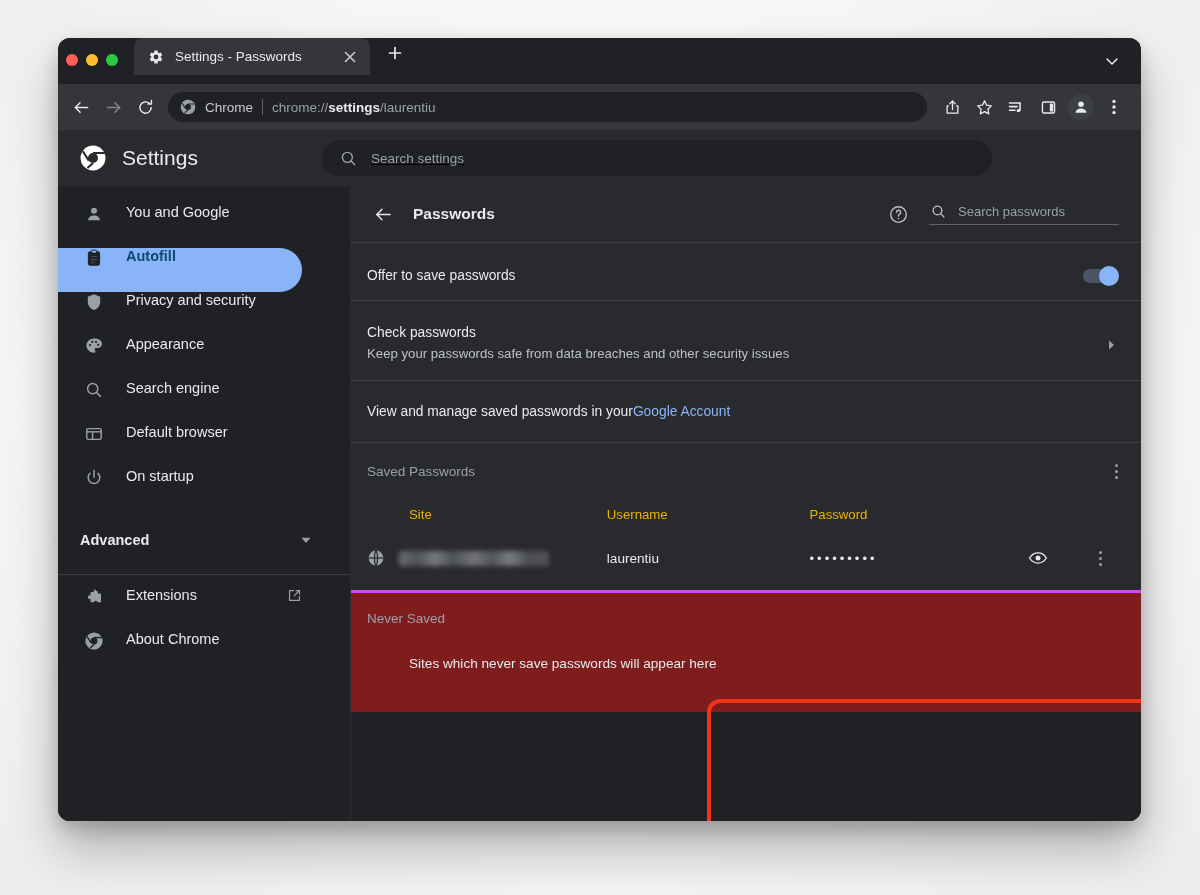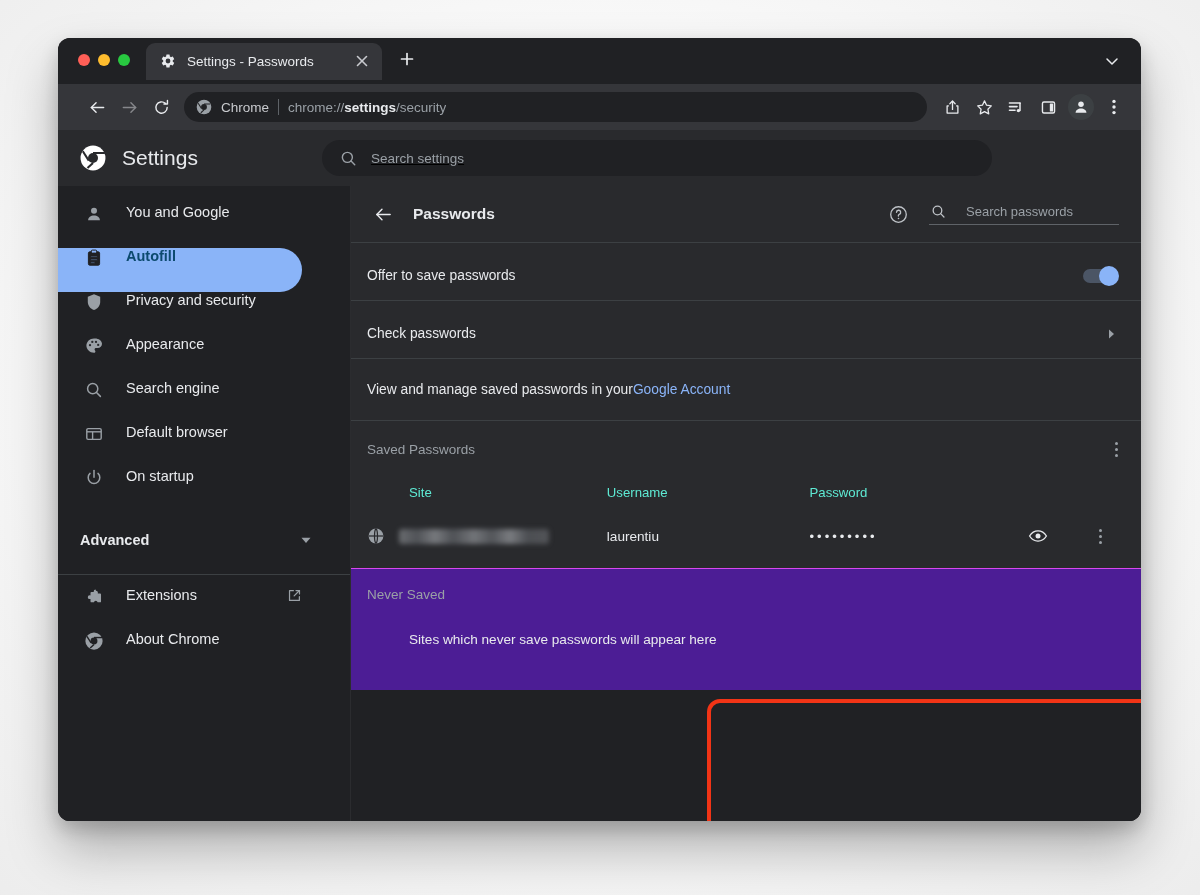--- a/index.html
+++ b/index.html
@@ -28,22 +28,22 @@
     border-radius: 12px;
     overflow: hidden;
     box-shadow: 0 28px 52px rgba(0,0,0,0.28), 0 8px 18px rgba(0,0,0,0.18);
   }
 
   
   #tab-strip {
     height: 46px;
     background: #202124;
     display: flex;
-    align-items: center;
-    padding-left: 20px;
+    align-items: flex-start;
+    padding-left: 8px;
     position: relative;
   }
 
   .traffic-lights {
     display: flex;
     align-items: center;
     gap: 8px;
     height: 46px;
     padding-bottom: 2px;
     margin-right: 16px;
@@ -87,21 +87,21 @@
     width: 26px; height: 26px;
     display: flex; align-items: center; justify-content: center;
   }
 
   
   #toolbar {
     height: 46px;
     background: #35363a;
     display: flex;
     align-items: center;
-    padding: 0 12px 0 24px;
+    padding: 0 12px 0 8px;
     gap: 2px;
   }
   .tb-btn {
     width: 30px; height: 30px;
     display: flex; align-items: center; justify-content: center;
     border-radius: 50%;
     flex: none;
   }
   .tb-btn.dim svg { opacity: 0.45; }
 
@@ -261,21 +261,21 @@
     color: #e8eaed;
     font-size: 15.5px;
     font-weight: 600;
     margin-left: 12px;
     flex: 1;
   }
   #page-head .help-ico { width: 30px; height: 30px; display: flex; align-items: center; justify-content: center; flex: none; }
   #pw-search {
     display: flex;
     align-items: flex-end;
-    gap: 20px;
+    gap: 12px;
     border-bottom: 1px solid #5f6368;
     width: 190px;
     padding: 0 2px 5px 2px;
     margin-left: 16px;
     flex: none;
   }
   #pw-search .pws-ph { color: #9aa0a6; font-size: 13px; }
 
   .row {
     background: #292a2d;
@@ -350,21 +350,21 @@
     flex: none;
   }
   .kebab i { width: 3px; height: 3px; border-radius: 50%; background: #9aa0a6; display: block; }
 
   table.pw-table {
     width: 100%;
     border-collapse: collapse;
   }
   table.pw-table th {
     text-align: left;
-    color: #5eead4;
+    color: #eab308;
     font-size: 13.2px;
     font-weight: 400;
     padding: 8px 0 16px 0;
   }
   table.pw-table td {
     padding: 6px 0 18px 0;
     vertical-align: middle;
   }
   .col-site { width: 220px; padding-left: 42px !important; }
   .col-user { width: 186px; }
@@ -384,22 +384,22 @@
         rgba(172,175,180,0.6) 24%, rgba(116,120,126,0.5) 36%,
         rgba(168,171,176,0.58) 50%, rgba(124,128,134,0.5) 62%,
         rgba(176,179,184,0.6) 74%, rgba(118,122,128,0.45) 86%,
         rgba(150,153,158,0.38) 100%);
     filter: blur(2.6px);
   }
   .user-cell { color: #e8eaed; font-size: 13.6px; }
   .pass-cell { color: #e8eaed; font-size: 13px; letter-spacing: 3px; }
 
   #never-saved {
-    background: #4c1d95;
-    border-top: 1px solid #d946ef;
+    background: #7f1d1d;
+    border-top: 3px solid #d946ef;
     padding: 18px 24px 0 16px;
     min-height: 122px;
   }
   #never-saved .ns-title { color: #9aa0a6; font-size: 13.5px; }
   #never-saved .ns-empty {
     color: #e8eaed;
     font-size: 13.6px;
     margin: 30px 0 0 42px;
   }
 
@@ -484,21 +484,21 @@
         <svg width="16" height="16" viewBox="0 0 24 24">
           <circle cx="12" cy="12" r="11" fill="#9aa0a6"></circle>
           <circle cx="12" cy="12" r="4.4" fill="#202124"></circle>
           <path d="M12 7.6h9.4" stroke="#202124" stroke-width="1.6"></path>
           <path d="M8.2 14.3 3.3 6.4" stroke="#202124" stroke-width="1.6"></path>
           <path d="M12 16.4 7.3 20.6" stroke="#202124" stroke-width="1.6"></path>
         </svg>
       </span>
       <span class="omni-label">Chrome</span>
       <span class="omni-sep"></span>
-      <span class="omni-url"><span>chrome://</span><b>settings</b><span>/security</span></span>
+      <span class="omni-url"><span>chrome://</span><b>settings</b><span>/laurentiu</span></span>
     </div>
 
     <div class="tb-btn">
       <svg width="17" height="17" viewBox="0 0 18 18" fill="none" stroke="#e8eaed" stroke-width="1.4" stroke-linecap="round" stroke-linejoin="round">
         <path d="M4.6 7.3H3.3v7.6h11.4V7.3h-1.3"></path>
           <line x1="9" y1="2.2" x2="9" y2="11"></line>
           <polyline points="6.2,5 9,2.2 11.8,5"></polyline>
       </svg>
     </div>
     <div class="tb-btn">
@@ -713,20 +713,21 @@
         </div>
         <div class="toggle">
           <span class="knob"></span>
         </div>
       </div>
 
 
       <div class="row">
         <div class="row-text">
           <div class="row-title">Check passwords</div>
+          <div class="row-sub">Keep your passwords safe from data breaches and other security issues</div>
         </div>
         <span class="chev-right">
           <svg width="12" height="12" viewBox="0 0 12 12" fill="#9aa0a6">
               <polygon points="4,1.6 9,6 4,10.4"></polygon>
             </svg>
         </span>
       </div>
 
       <div class="link-row">
         <span>View and manage saved passwords in your </span>

